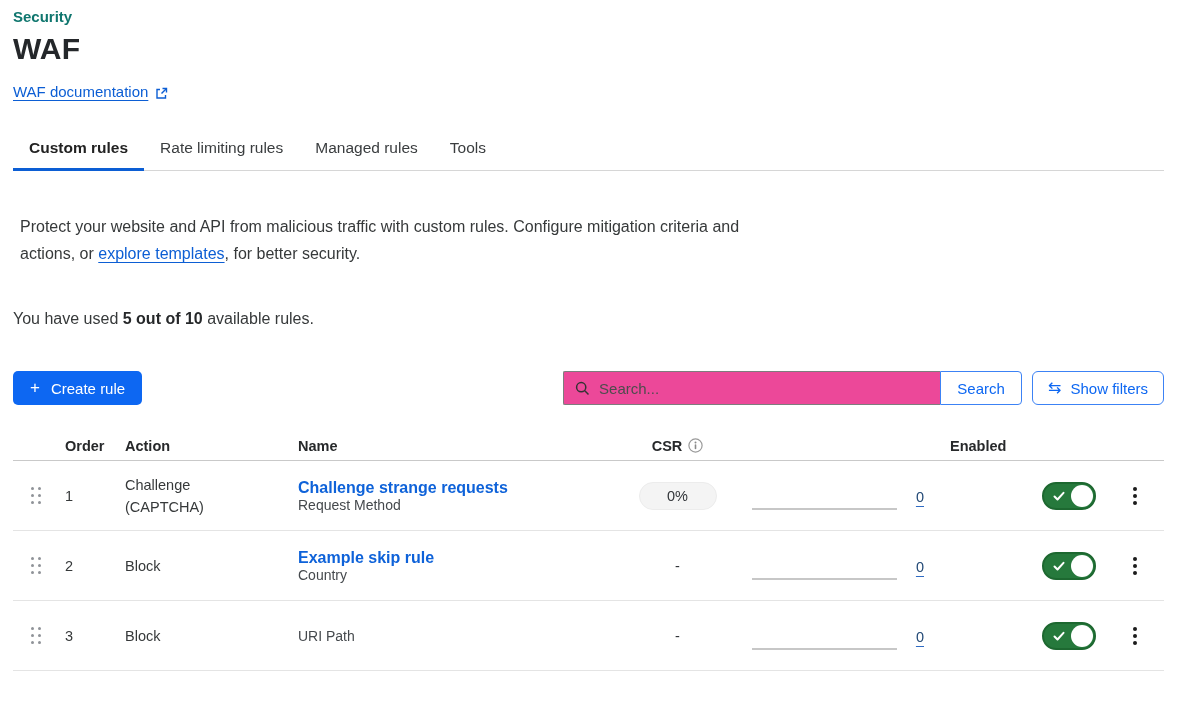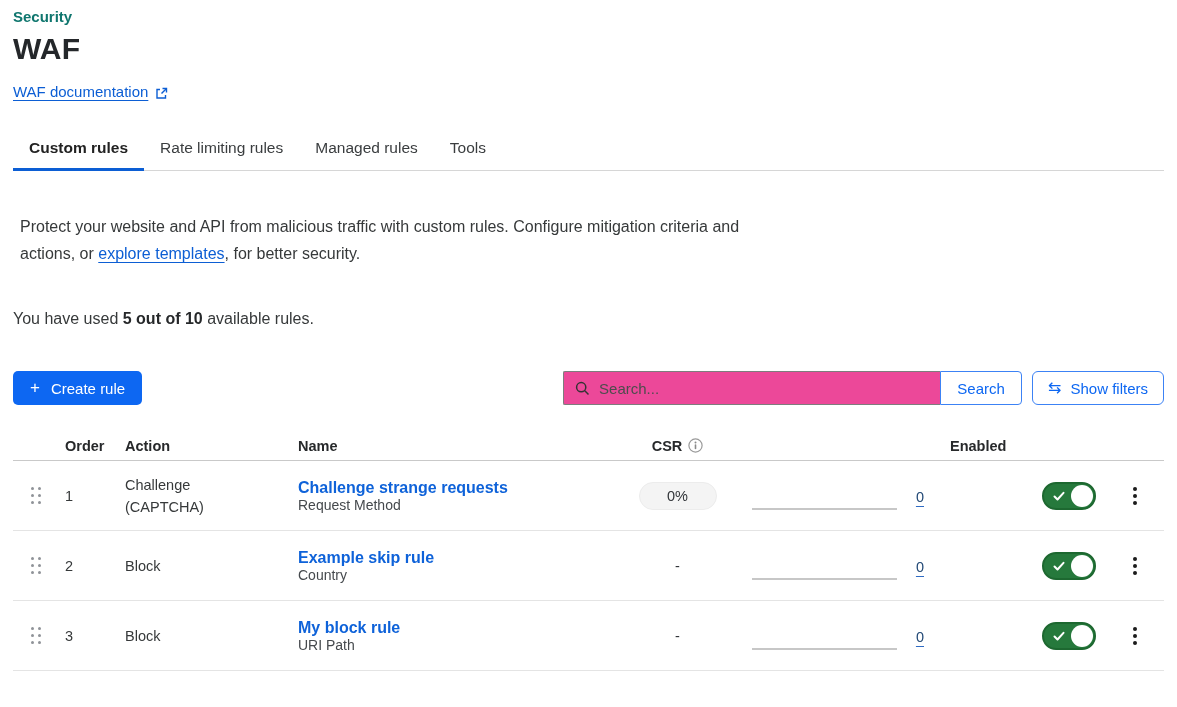--- a/index.html
+++ b/index.html
@@ -244,21 +244,20 @@
           <i></i>
           <i></i>
           <i></i>
           <i></i>
         </div>
       <div class="cell">3</div>
       <div class="cell action">
         <div>Block</div>
       </div>
       <div class="cell name">
-        <a class="rule-link">My block rule</a>
         <div class="rule-field">URI Path</div>
       </div>
       <div class="cell csr-cell">
         <span class="dash">-</span>
       </div>
       <div class="cell activity">
         <div class="spark"></div>
         <a class="count">0</a>
       </div>
       <div></div>

